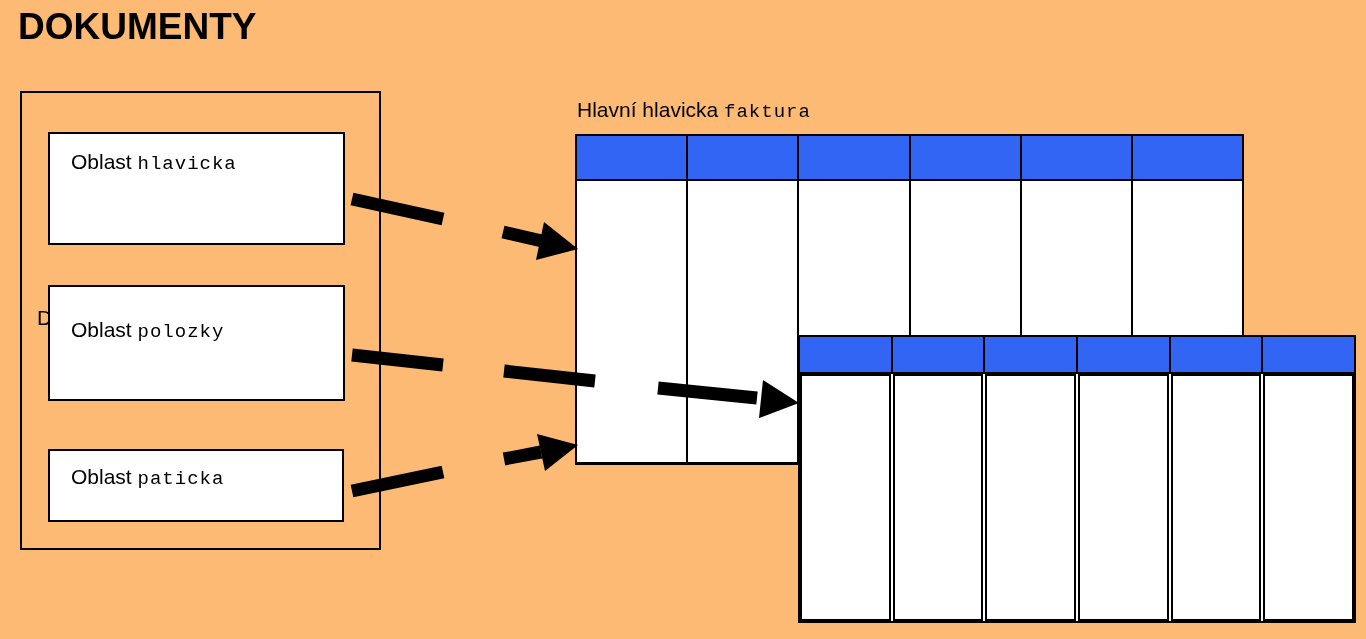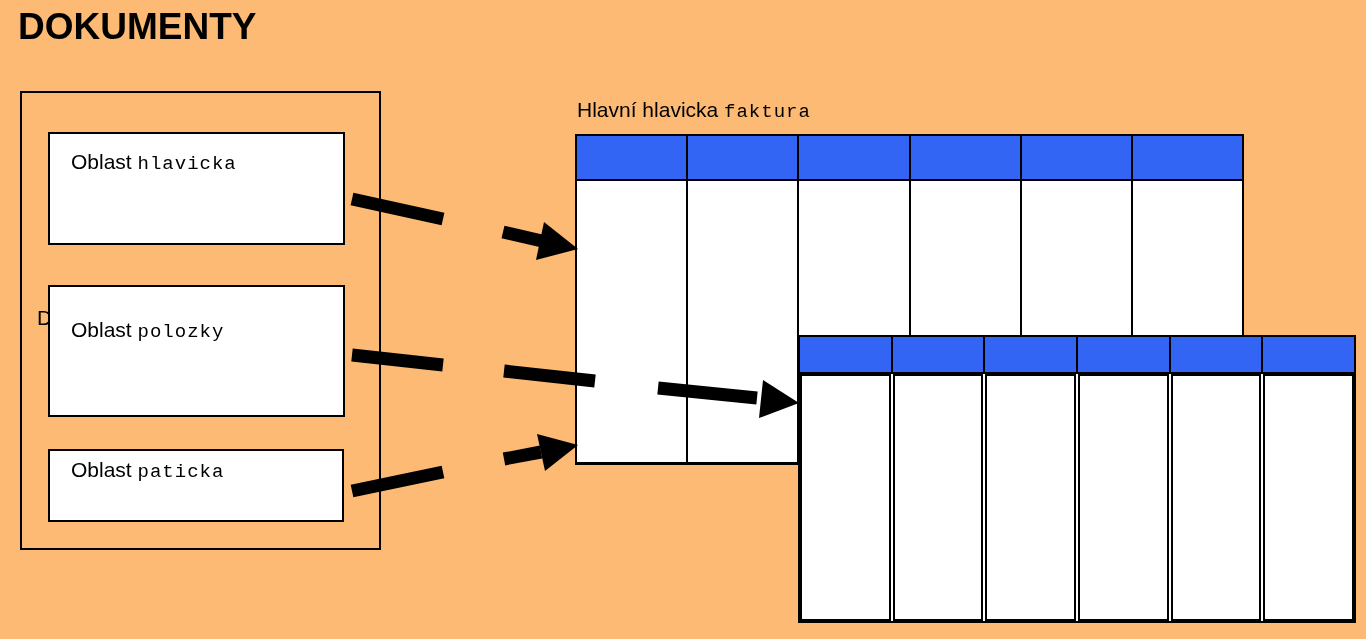--- a/index.html
+++ b/index.html
@@ -8,22 +8,22 @@
   .abs{position:absolute;}
   .title{font-size:37px;font-weight:bold;letter-spacing:0px;white-space:nowrap;}
   .mono{font-family:"Liberation Mono", monospace;font-size:19px;letter-spacing:1px;}
   .lbl{font-size:21px;white-space:nowrap;}
 
   
   .doc-outer{left:20px;top:91px;width:361px;height:459px;border:2px solid #000;background:transparent;box-sizing:border-box;}
   .hidden-frag{left:37px;top:306px;font-size:21px;z-index:0;}
   .area-box{left:48px;border:2px solid #000;background:#fff;box-sizing:border-box;z-index:1;}
   .area-1{top:132px;width:297px;height:113px;padding:16px 0 0 21px;}
-  .area-2{top:285px;width:297px;height:132px;padding:31px 0 0 21px;}
-  .area-3{top:449px;width:296px;height:73px;padding:7px 0 0 21px;}
+  .area-2{top:285px;width:297px;height:116px;padding:31px 0 0 21px;}
+  .area-3{top:449px;width:296px;height:73px;padding:14px 0 0 21px;}
 
   
   .tbl-label{z-index:2;}
   .main-label{left:577px;top:98px;}
   .tbl{box-sizing:border-box;}
   .tbl-header{box-sizing:border-box;border:2px solid #000;background:#000;display:flex;gap:2px;}
   .tbl-header .cell{flex:1;background:var(--header-blue,#3365F5);}
   .main-table{left:575px;top:134px;width:669px;height:331px;z-index:1;}
   .main-header{height:47px;}
   .main-body{box-sizing:border-box;height:284px;border-left:2px solid #000;border-right:2px solid #000;

